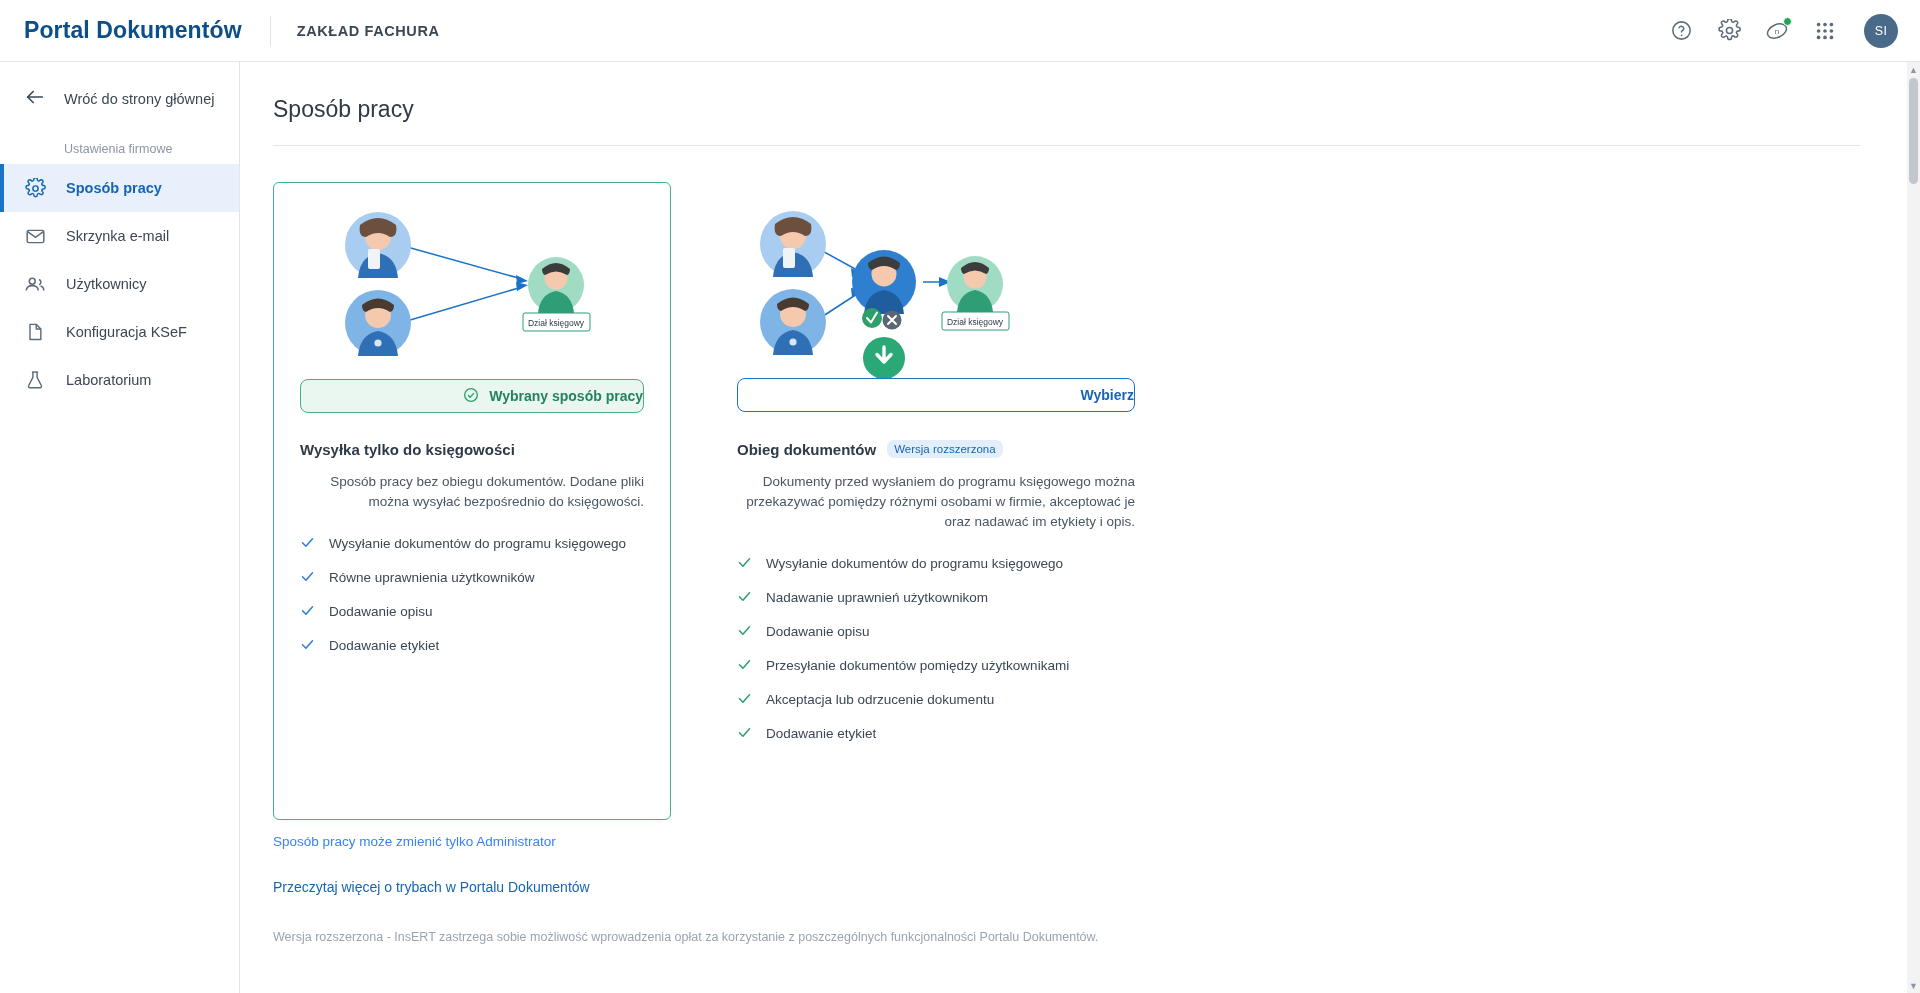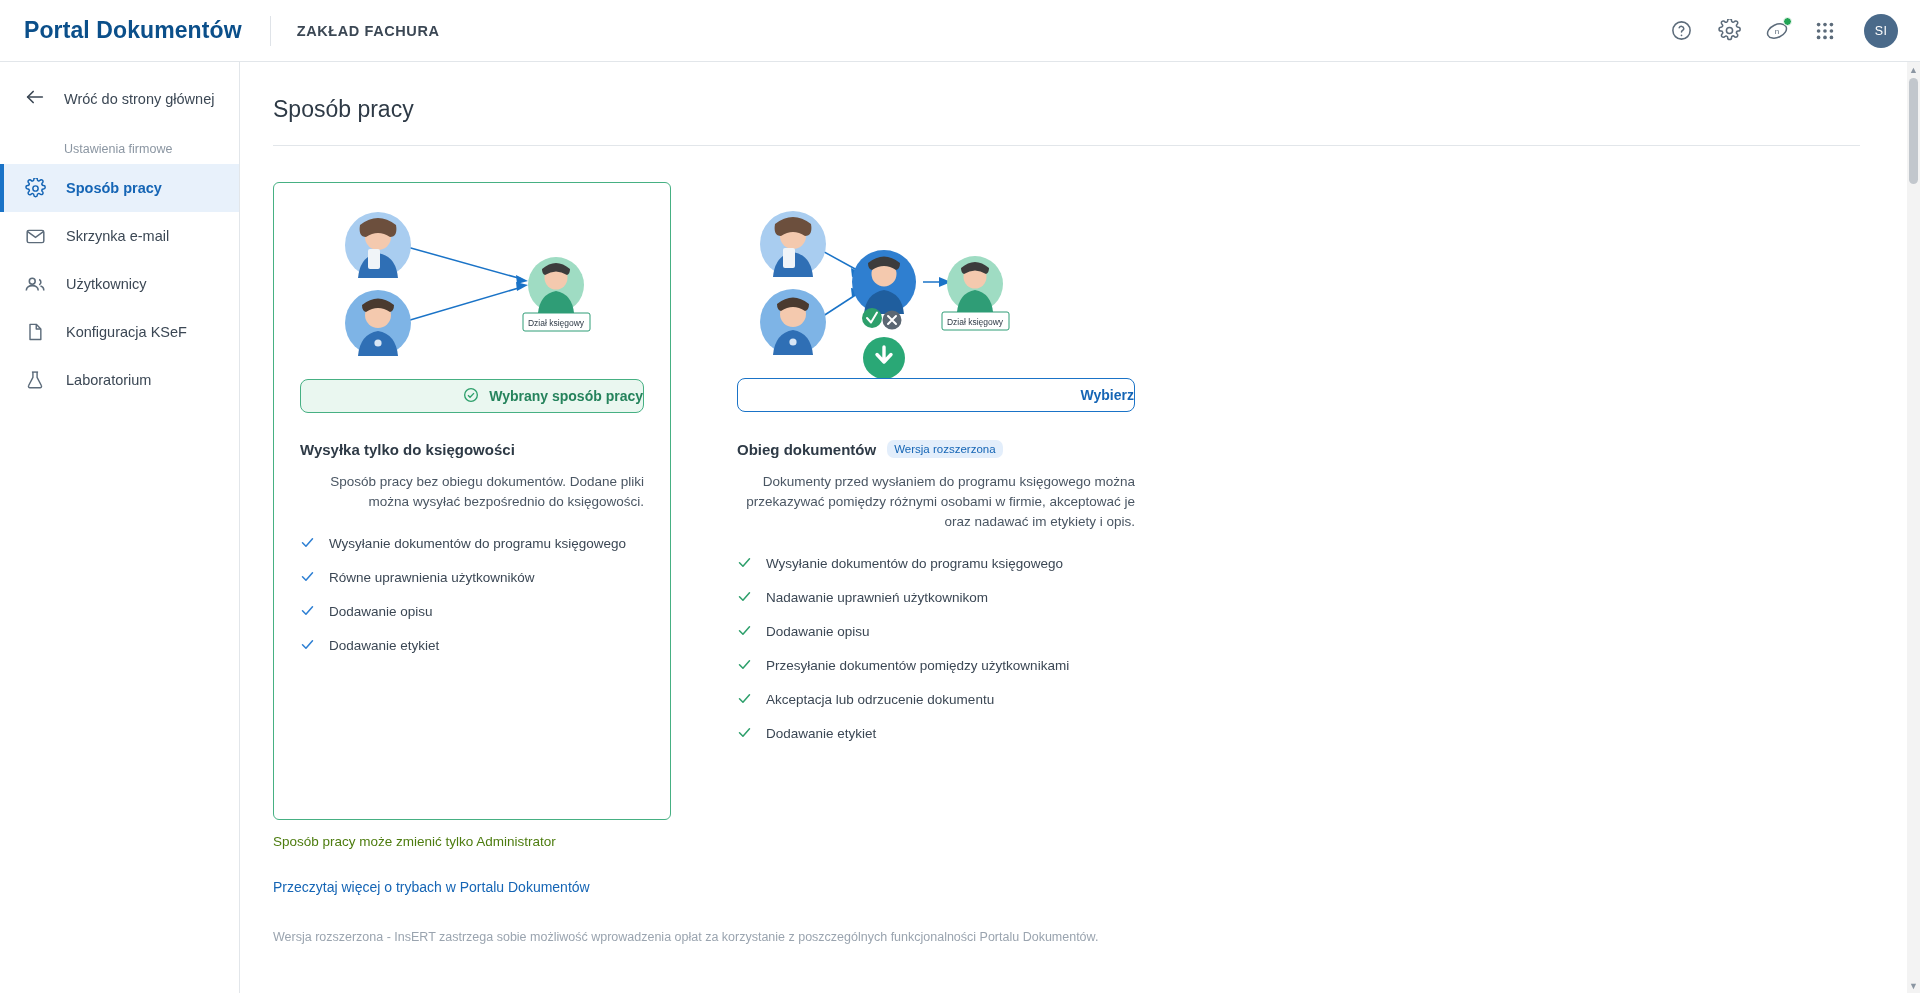--- a/index.html
+++ b/index.html
@@ -204,21 +204,21 @@
     font-size: 13.5px; color: #3b4754;
     line-height: 19px;
     margin-bottom: 13px;
   }
   .feat .chk { color: #2d7fd3; flex: 0 0 auto; margin-top: 1px; }
   .feat.green .chk { color: #2d9f6b; }
 
   .note {
     margin-top: 14px;
     font-size: 13.5px;
-    color: #4d7c0f;
+    color: #3b82f6;
   }
   .link {
     margin-top: 30px;
     font-size: 14px;
     color: #1565b5;
     cursor: pointer;
     display: inline-block;
   }
   .footnote {
     margin-top: 32px;

